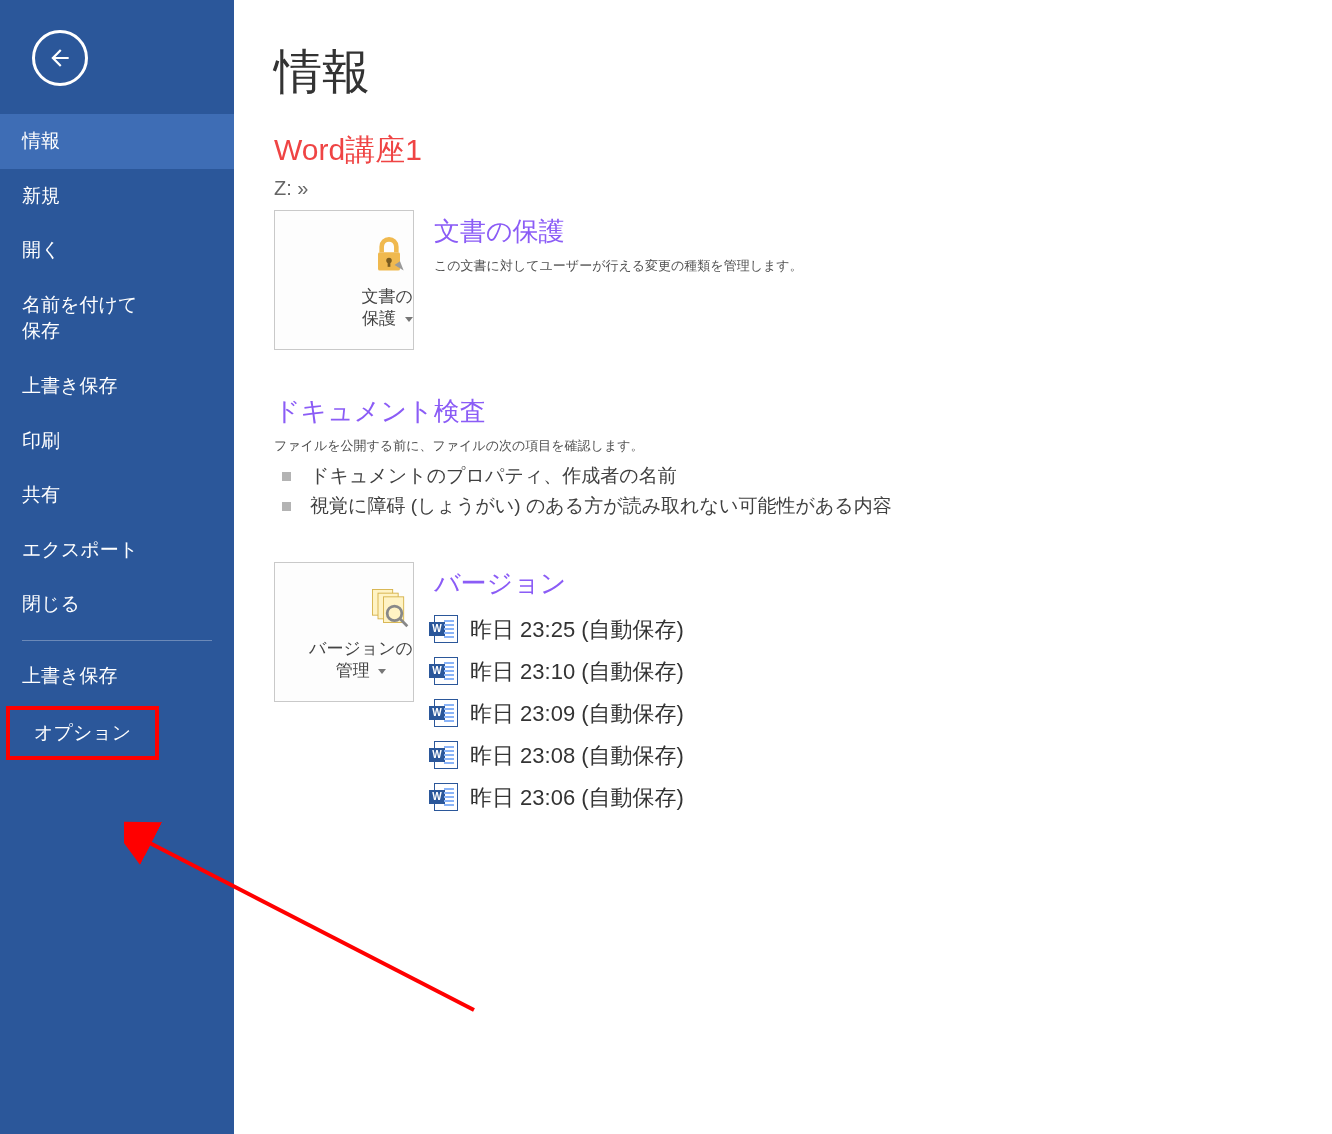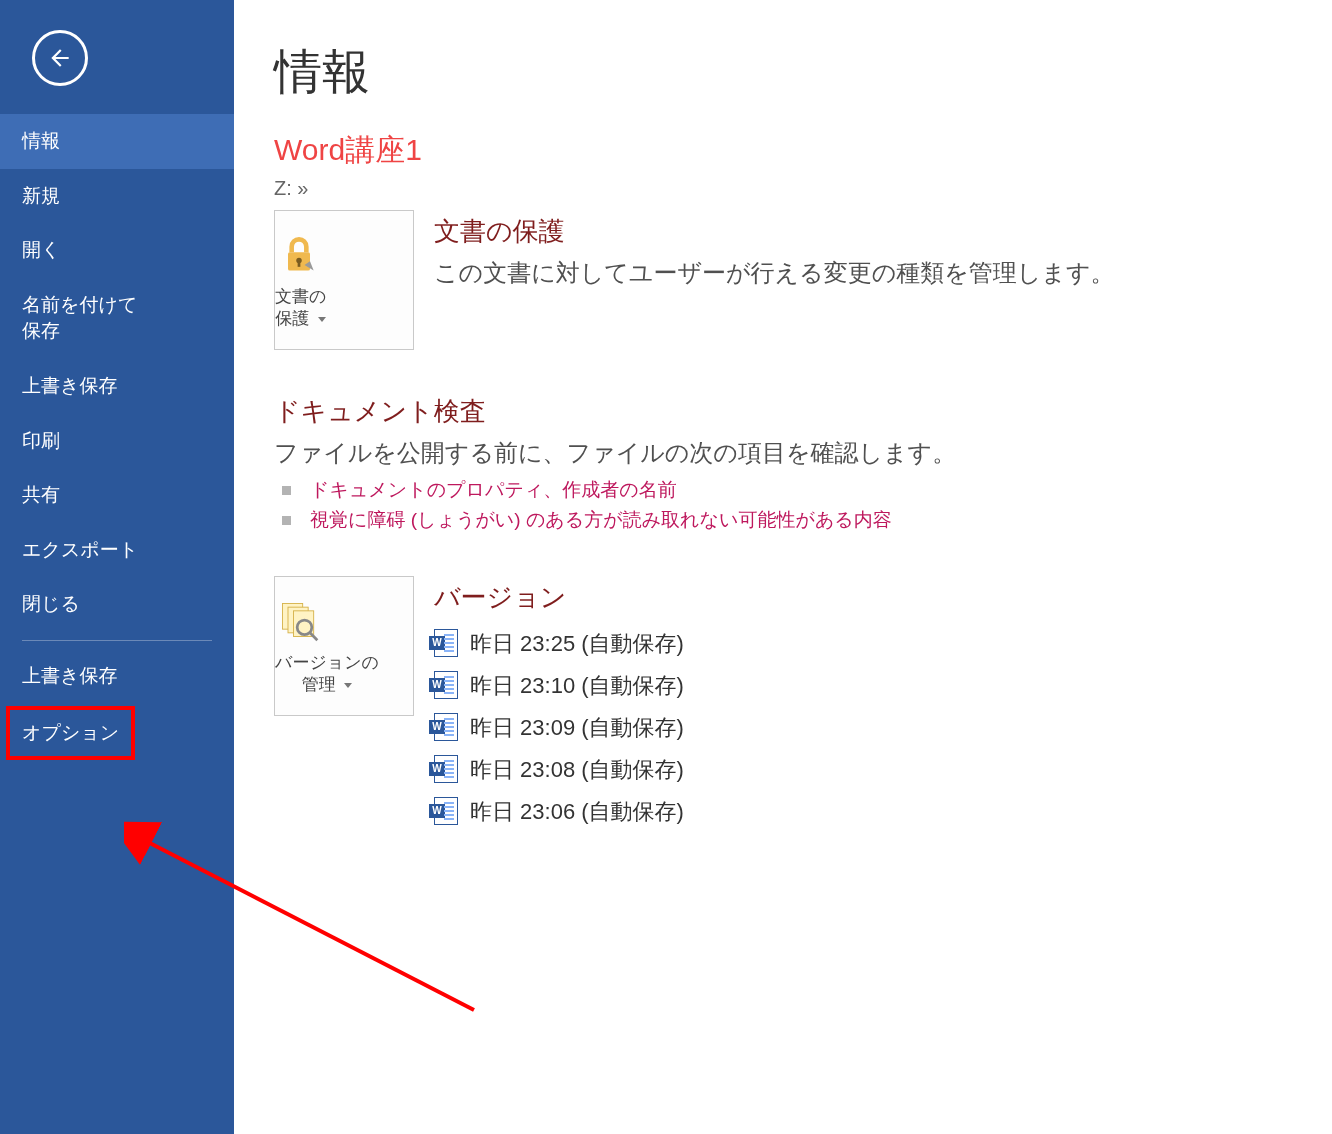--- a/index.html
+++ b/index.html
@@ -40,21 +40,21 @@
     }
     .nav-item.active { background: #3e6db5; }
     .nav-divider {
       height: 1px;
       background: rgba(255,255,255,0.3);
       margin: 8px 22px;
     }
     .nav-item.highlighted {
       border: 4px solid #ff0000;
       margin: 2px 6px;
-      padding: 10px 12px;
+      padding: 10px 24px;
       width: fit-content;
     }
     .main {
       flex: 1;
       padding: 40px 40px;
       position: relative;
     }
     .page-title {
       font-size: 48px;
       font-weight: 300;
@@ -78,21 +78,21 @@
       gap: 20px;
       margin-bottom: 40px;
     }
     .tile-btn {
       width: 140px;
       height: 140px;
       border: 1px solid #c9c9c9;
       background: #fdfdfd;
       display: flex;
       flex-direction: column;
-      align-items: flex-start;
+      align-items: flex-end;
       justify-content: center;
       cursor: pointer;
       font-size: 17px;
       color: #444;
       line-height: 1.3;
       text-align: center;
     }
     .tile-btn .icon-area {
       width: 48px;
       height: 48px;
@@ -108,32 +108,32 @@
       border-left: 4px solid transparent;
       border-right: 4px solid transparent;
       border-top: 5px solid #777;
       margin-left: 4px;
       vertical-align: middle;
     }
     .section-text { flex: 1; padding-top: 4px; }
     .section-heading {
       font-size: 26px;
       font-weight: 400;
-      color: #7f1d1d;
+      color: #8b5cf6;
       margin-bottom: 8px;
     }
     .section-desc {
-      font-size: 24px;
+      font-size: 13px;
       color: #505050;
       margin-bottom: 6px;
     }
     .bullet-list { list-style: none; margin-top: 4px; }
     .bullet-list li {
       font-size: 19px;
-      color: #be185d;
+      color: #404040;
       padding-left: 36px;
       position: relative;
       line-height: 1.6;
     }
     .bullet-list li::before {
       content: '';
       position: absolute;
       left: 8px; top: 11px;
       width: 9px; height: 9px;
       background: #b3b3b3;

